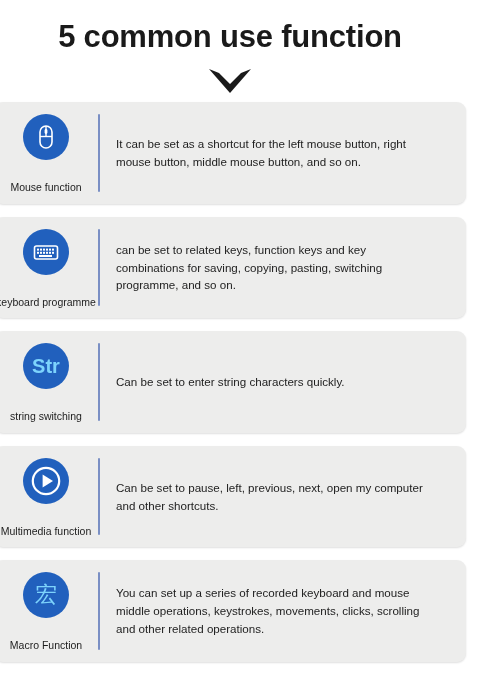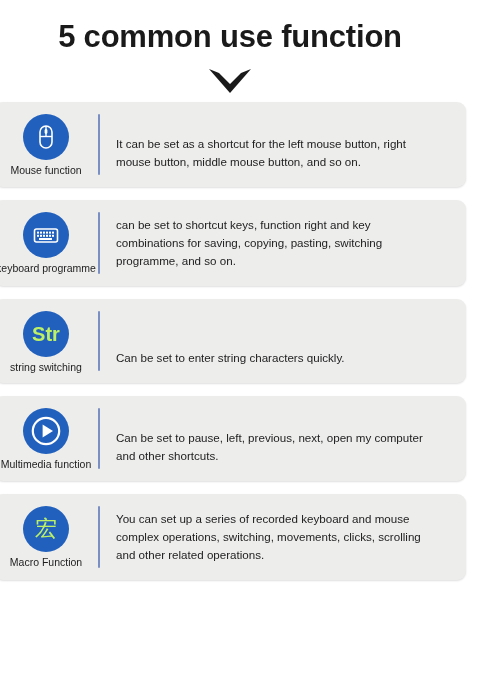--- a/index.html
+++ b/index.html
@@ -80,48 +80,48 @@
     align-items:center;
     justify-content:center;
     color:#ffffff;
     flex:0 0 auto;
   }
   .icon-circle svg{display:block;}
   .icon-text{
     font-size:20px;
     font-weight:700;
     line-height:1;
-    color:#bef264;
+    color:#7dd3fc;
     letter-spacing:0px;
   }
   .icon-text.cjk{
     font-size:22px;
     font-weight:400;
     font-family:"DejaVu Sans",sans-serif;
   }
   .card-label{
-    margin-top:4px;
+    margin-top:21px;
     font-size:10.5px;
     color:#1d1d1d;
     line-height:1.2;
     text-align:center;
     white-space:nowrap;
   }
   .divider{
     width:2px;
     background:#7a8fc4;
     align-self:stretch;
     margin:2px 0;
     flex:0 0 auto;
     border-radius:1px;
   }
   .card-body{
     flex:1;
     display:flex;
-    align-items:flex-end;
+    align-items:center;
     padding:6px 31px 6px 16px;
     box-sizing:border-box;
   }
   .card-desc{
     font-size:11.6px;
     line-height:1.55;
     color:#1d1d1d;
     margin:0;
   }
 </style>
@@ -178,21 +178,21 @@
               <rect x="18" y="14.8" width="2" height="2"></rect>
                 <rect x="21" y="14.8" width="2" height="2"></rect>
               <rect x="8" y="18" width="13" height="2"></rect>
             </g>
           </svg>
         </div>
         <div class="card-label">keyboard programme</div>
       </div>
       <div class="divider"></div>
       <div class="card-body">
-        <p class="card-desc">can be set to shortcut keys, function right and key combinations for saving, copying, pasting, switching programme, and so on.</p>
+        <p class="card-desc">can be set to related keys, function keys and key combinations for saving, copying, pasting, switching programme, and so on.</p>
       </div>
     </div>
 
     <div class="card">
       <div class="card-left">
         <div class="icon-circle">
           <span class="icon-text">Str</span>
         </div>
         <div class="card-label">string switching</div>
       </div>
@@ -220,18 +220,18 @@
 
     <div class="card">
       <div class="card-left">
         <div class="icon-circle">
           <span class="icon-text cjk">宏</span>
         </div>
         <div class="card-label">Macro Function</div>
       </div>
       <div class="divider"></div>
       <div class="card-body">
-        <p class="card-desc">You can set up a series of recorded keyboard and mouse complex operations, switching, movements, clicks, scrolling and other related operations.</p>
+        <p class="card-desc">You can set up a series of recorded keyboard and mouse middle operations, keystrokes, movements, clicks, scrolling and other related operations.</p>
       </div>
     </div>
 
   </div>
 </div>
 
 </body></html>

